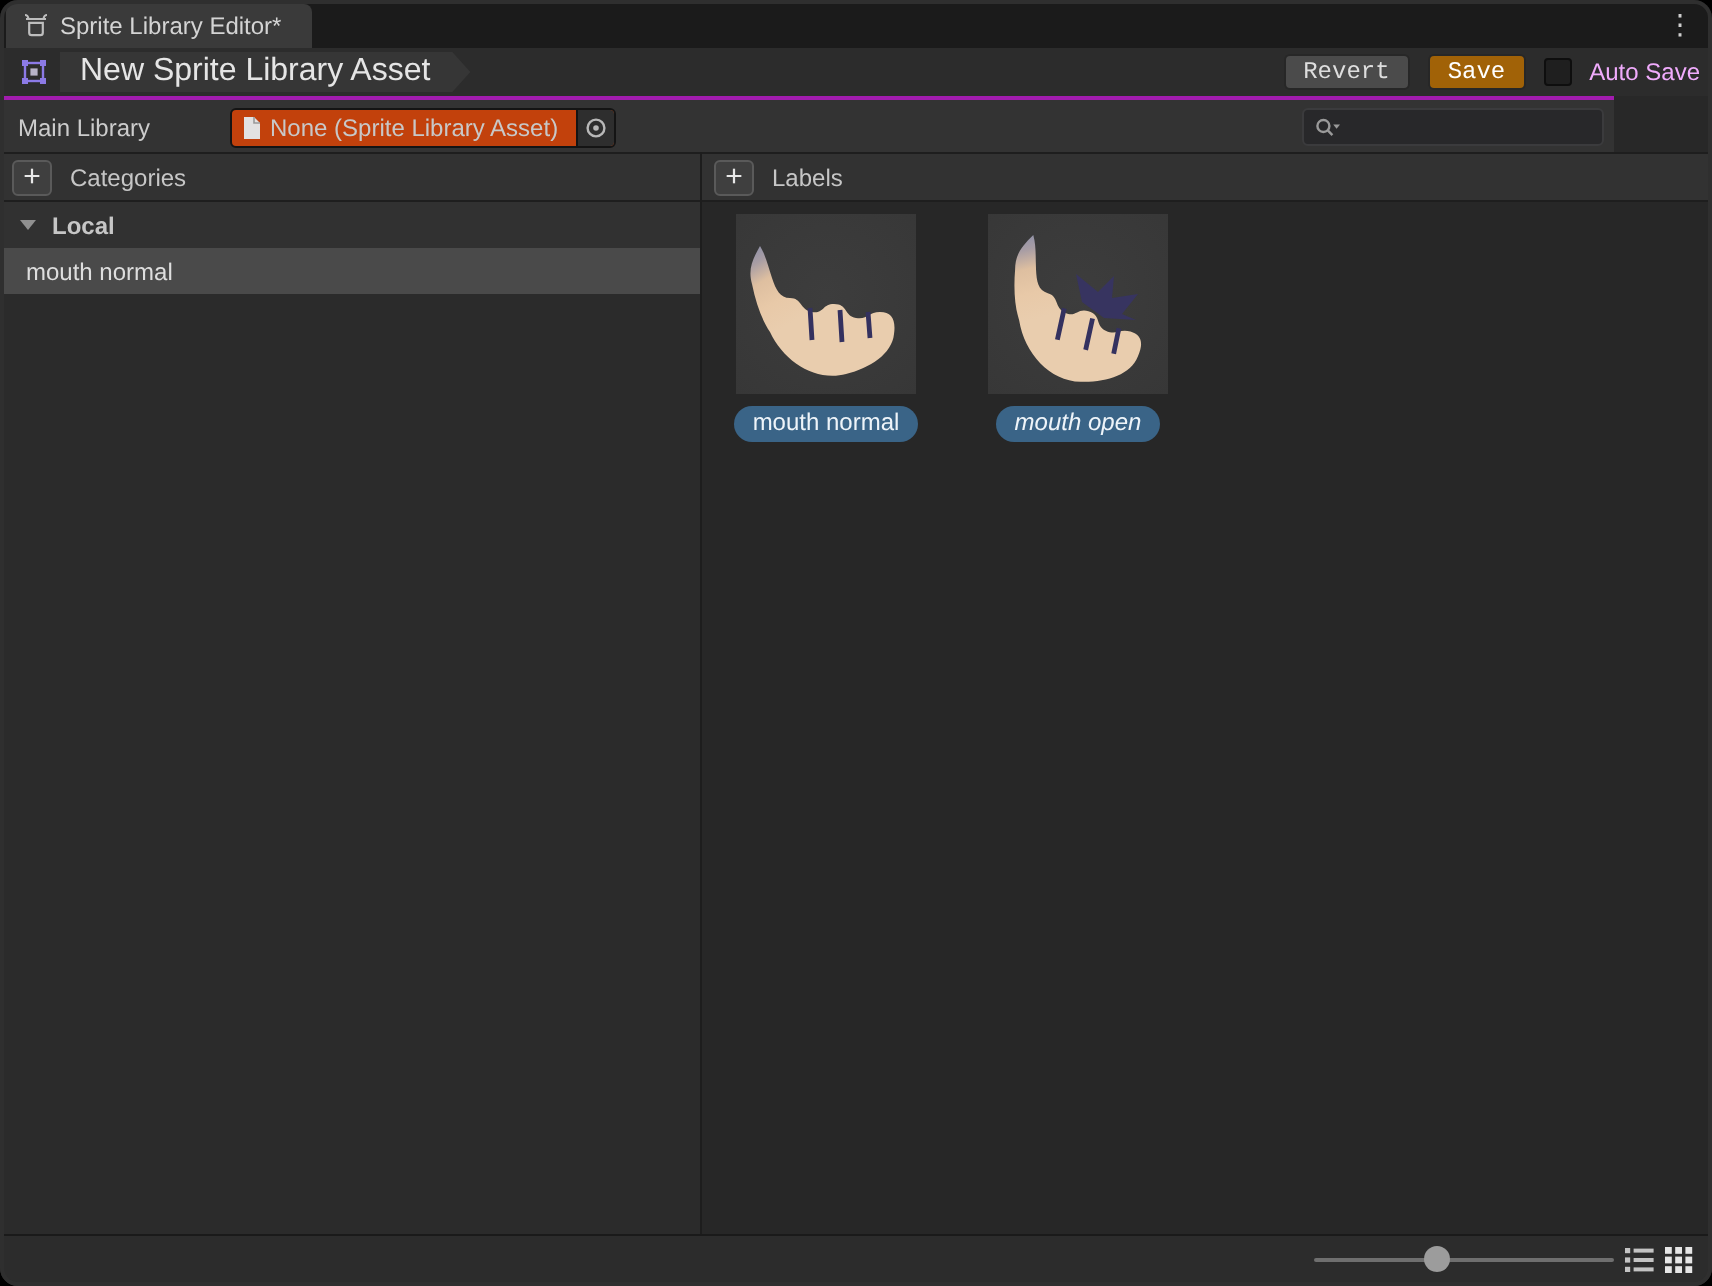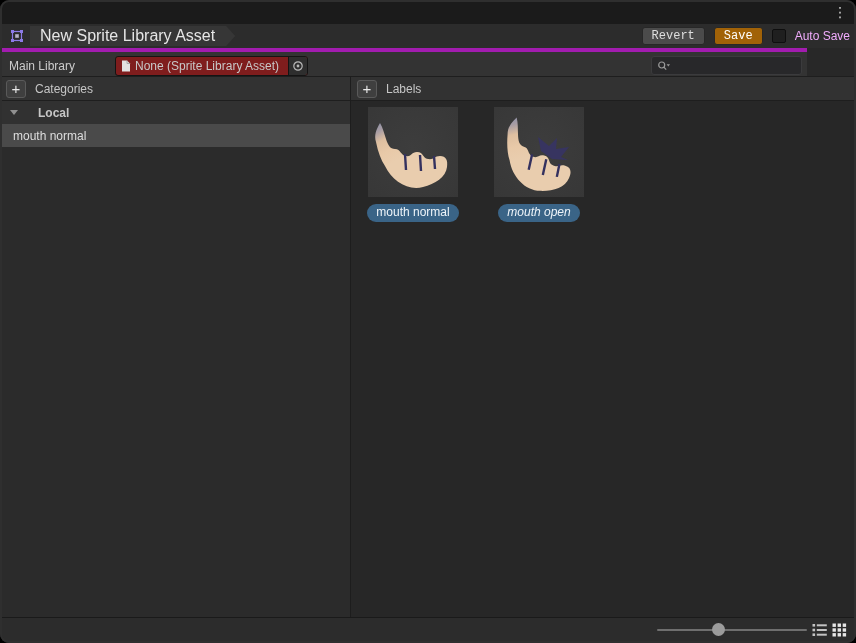--- a/index.html
+++ b/index.html
@@ -40,25 +40,25 @@
   .ubtn {
     height:18px; padding:0 9px; font-size:12px; color:#dedede;
     background:#4b4b4b; border:1px solid #272727; border-radius:3px;
     font-family:Liberation Mono, monospace; cursor:pointer; line-height:15px;
   }
   .ubtn.save { background:#a16207; color:#ffffff; }
   .checkbox { width:14px; height:14px; background:#1f1f1f; border:1px solid #0e0e0e; border-radius:2px; cursor:pointer; }
   .autosave-label { font-size:12px; color:#f0abfc; }
 
   
-  .mainrow { position:absolute; left:0; top:48px; width:807px; height:28px; background:#333333; border-top:4px solid #a21caf; }
+  .mainrow { position:absolute; left:0; top:48px; width:807px; height:28px; background:#333333; border-top:2px solid #a21caf; }
   .mainlabel { position:absolute; left:9px; top:0; height:28px; display:flex; align-items:center; font-size:12px; color:#cccccc; }
   .objfield {
     position:absolute; left:115px; top:4px; width:193px; height:20px;
-    background:#7f1d1d; border:1px solid #141414; border-radius:3px;
+    background:#c2410c; border:1px solid #141414; border-radius:3px;
     display:flex; align-items:center; cursor:pointer;
   }
   .objfield .doc { margin:0 4px 0 5px; flex:0 0 auto; }
   .objfield .val { flex:1; font-size:12px; color:#c8c8c8; white-space:nowrap; overflow:hidden; }
   .objpicker { width:19px; height:100%; border-left:1px solid #141414; background:#2e2e2e;
     border-radius:0 2px 2px 0; display:flex; align-items:center; justify-content:center; cursor:pointer; }
   .search {
     position:absolute; right:5px; top:4px; width:151px; height:19px;
     background:#28282a; border:1px solid #3b3b3d; border-radius:3px;
     display:flex; align-items:center; padding:0 5px; gap:3px;
@@ -77,21 +77,21 @@
   .pheader.right { left:351px; width:505px; }
   .plusbtn {
     width:20px; height:18px; background:#3f3f3f; border:1px solid #5a5a5a; border-radius:3px;
     color:#e8e8e8; font-size:15px; line-height:15px; text-align:center; cursor:pointer;
     display:flex; align-items:center; justify-content:center; padding-bottom:1px;
   }
   .vdivider { position:absolute; left:350px; top:76px; width:1px; height:541px; background:#1d1d1d; z-index:5; }
 
   
   .left-content { position:absolute; left:0; top:101px; width:350px; height:516px; background:#2b2b2b; }
-  .grouprow { height:23px; background:#313131; display:flex; align-items:center; gap:20px; padding-left:10px; cursor:pointer; }
+  .grouprow { height:23px; background:#313131; display:flex; align-items:center; gap:8px; padding-left:10px; cursor:pointer; }
   .tri { width:0; height:0; border-left:4px solid transparent; border-right:4px solid transparent; border-top:5px solid #909090; }
   .grouprow .gtext { font-size:12px; font-weight:bold; color:#c6c6c6; }
   .catrow { height:23px; display:flex; align-items:center; padding-left:13px; font-size:12px; color:#dedede; cursor:pointer; }
   .catrow.selected { background:#4a4a4a; }
 
   
   .right-content { position:absolute; left:351px; top:101px; width:505px; height:516px; background:#272727; }
   .cell { position:absolute; top:6px; width:90px; display:flex; flex-direction:column; align-items:center; }
   .cell.c0 { left:17px; } .cell.c1 { left:143px;font-style:italic; } .cell.c2 { left:269px; }
   .thumb { width:90px; height:90px; background:radial-gradient(circle at 50% 45%, #3d3d3d 0%, #373737 100%); cursor:pointer; }
@@ -124,20 +124,27 @@
     <g id="jaw">
       <path fill="url(#jawgrad)" d="M12,16 C8,23 6,28 8,35 C10,45 13,53 17,59 C24,74 40,84 55,80 C67,77 78,70 79,60 C80,53 78,49 72,49 C66,49 66,53 60,52 C54,51 56,45 49,45 C43,45 44,50 38,49 C32,48 33,42 27,42 C22,42 20,38 18,32 C16,26 15,21 12,16 Z"></path>
       <path stroke="#34315f" stroke-width="2.4" fill="none" d="M37,47 L38,63 M52,48 L53,64 M66,49 L67,62"></path>
     </g>
   </defs>
 </svg>
 
 <div class="window">
 
   <div class="tabbar">
+    <div class="tab">
+      <svg width="14" height="14" viewBox="0 0 14 14">
+        <path d="M2,3.5 h10 M3.2,3.5 c0,-1.3 -0.9,-2 -1.7,-2 M10.8,3.5 c0,-1.3 0.9,-2 1.7,-2" stroke="#bdbdbd" stroke-width="1.1" fill="none"></path>
+        <path d="M3.6,5.4 h6.8 v5 a1.2,1.2 0 0 1 -1.2,1.2 h-4.4 a1.2,1.2 0 0 1 -1.2,-1.2 z" stroke="#bdbdbd" stroke-width="1.1" fill="none"></path>
+      </svg>
+      <span>Sprite Library Editor*</span>
+    </div>
     <div class="kebab">⋮</div>
   </div>
 
   <div class="toolbar">
     <svg class="bc-icon" width="16" height="16" viewBox="0 0 16 16">
       <rect x="3.5" y="3.5" width="9" height="9" fill="none" stroke="#8c7ae6" stroke-width="1.2"></rect>
       <rect x="2" y="2" width="3" height="3" fill="#8c7ae6"></rect>
       <rect x="11" y="2" width="3" height="3" fill="#8c7ae6"></rect>
       <rect x="2" y="11" width="3" height="3" fill="#8c7ae6"></rect>
       <rect x="11" y="11" width="3" height="3" fill="#8c7ae6"></rect>

